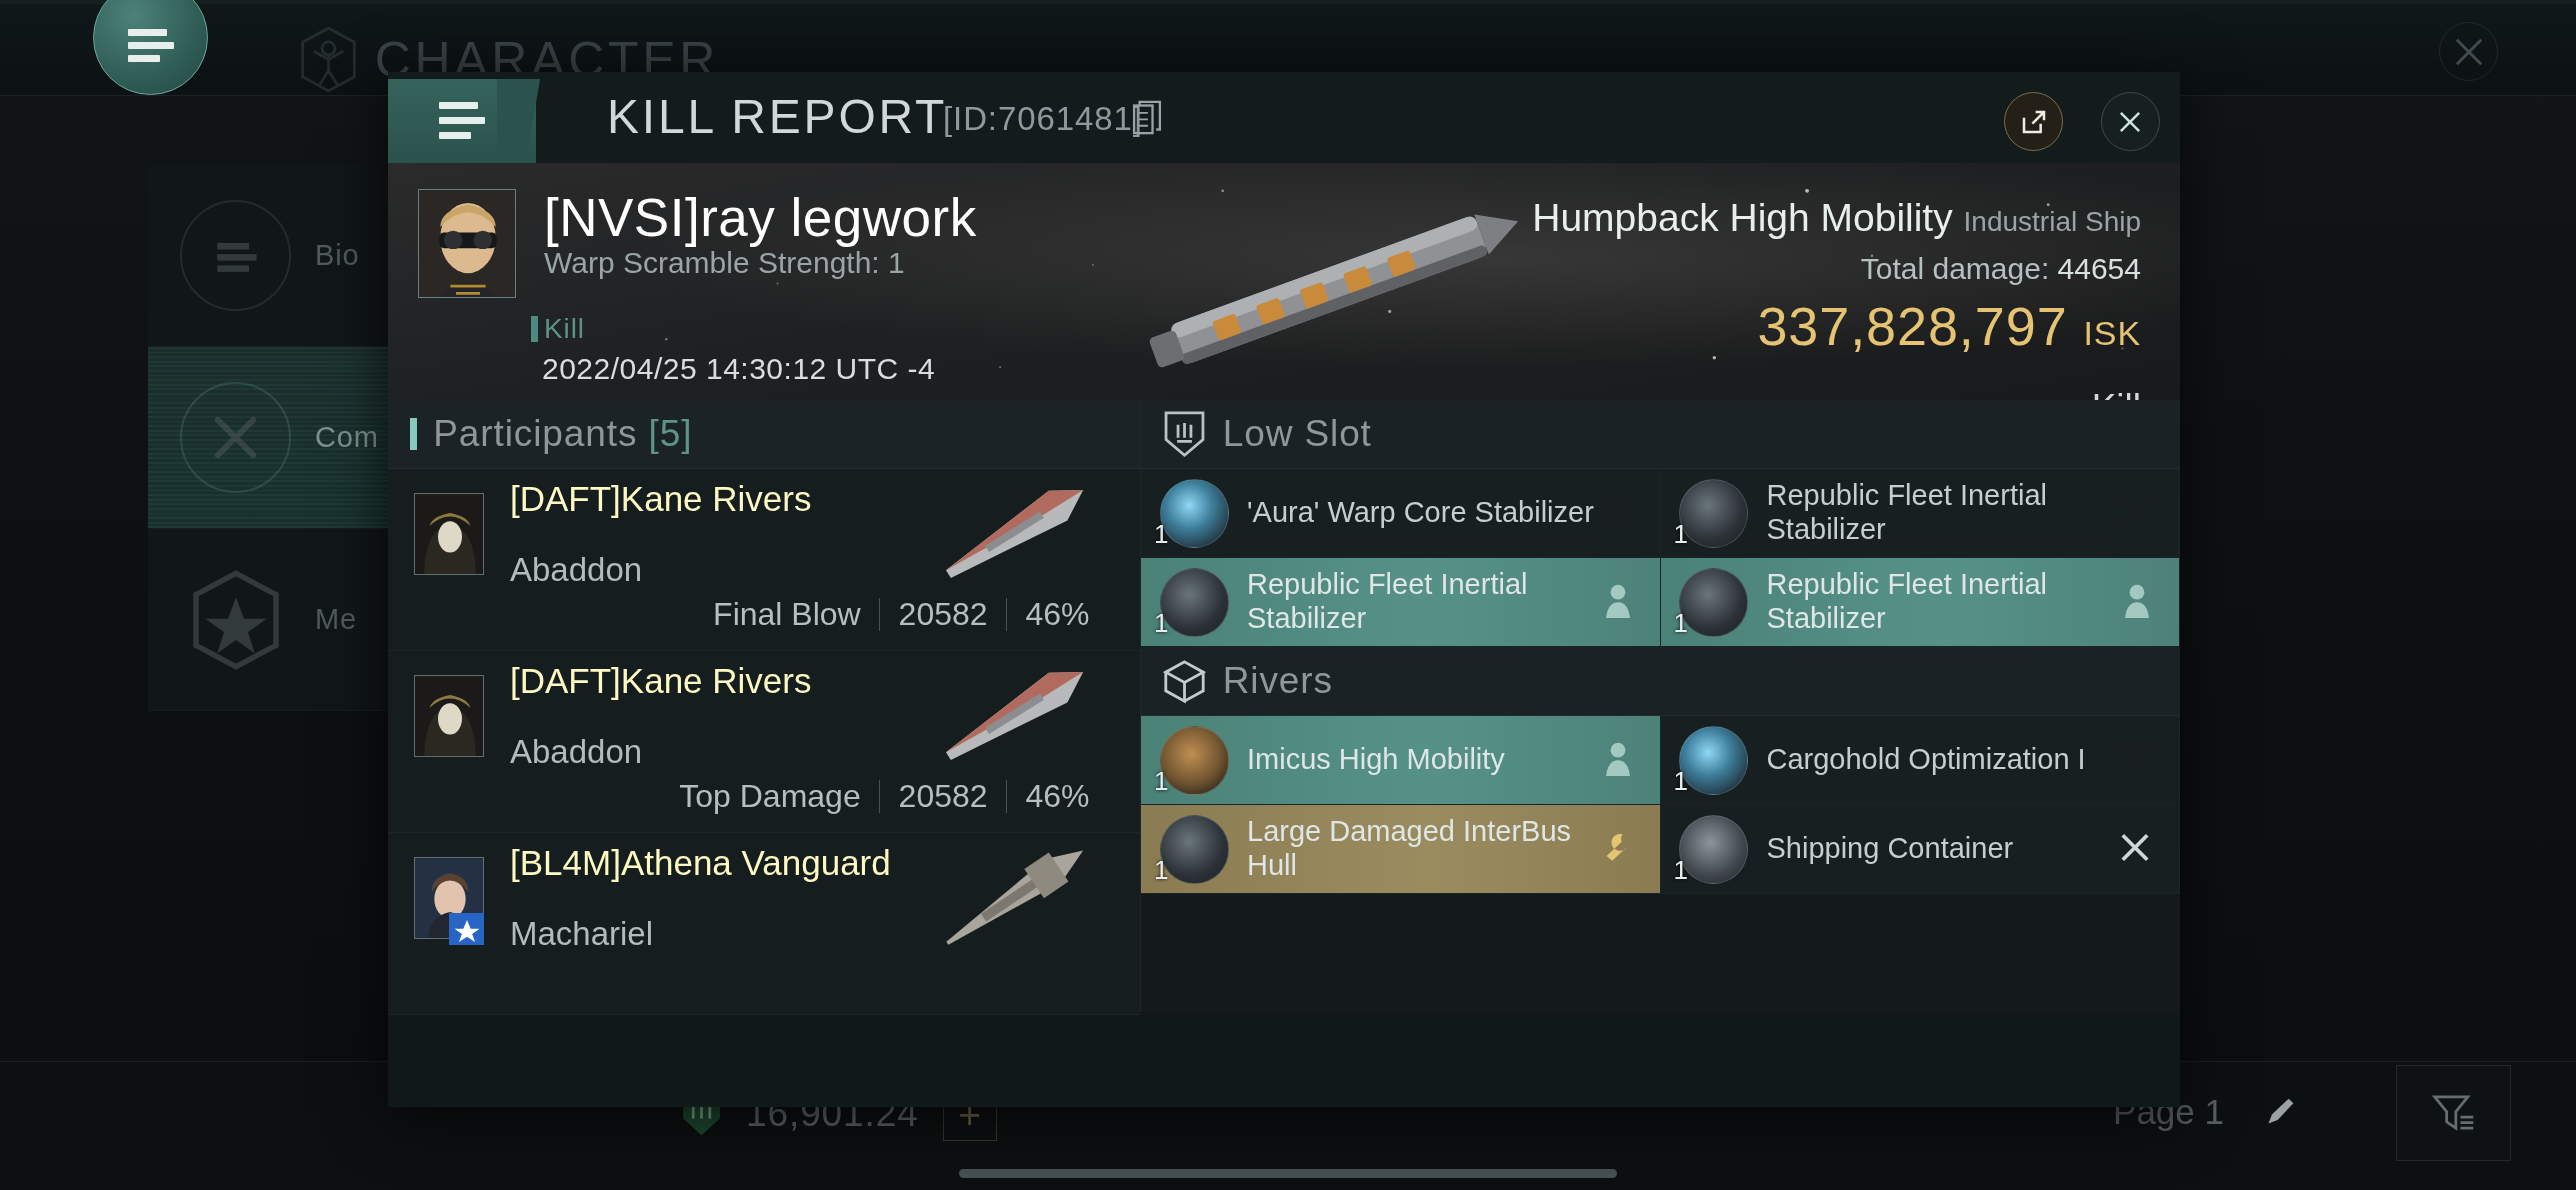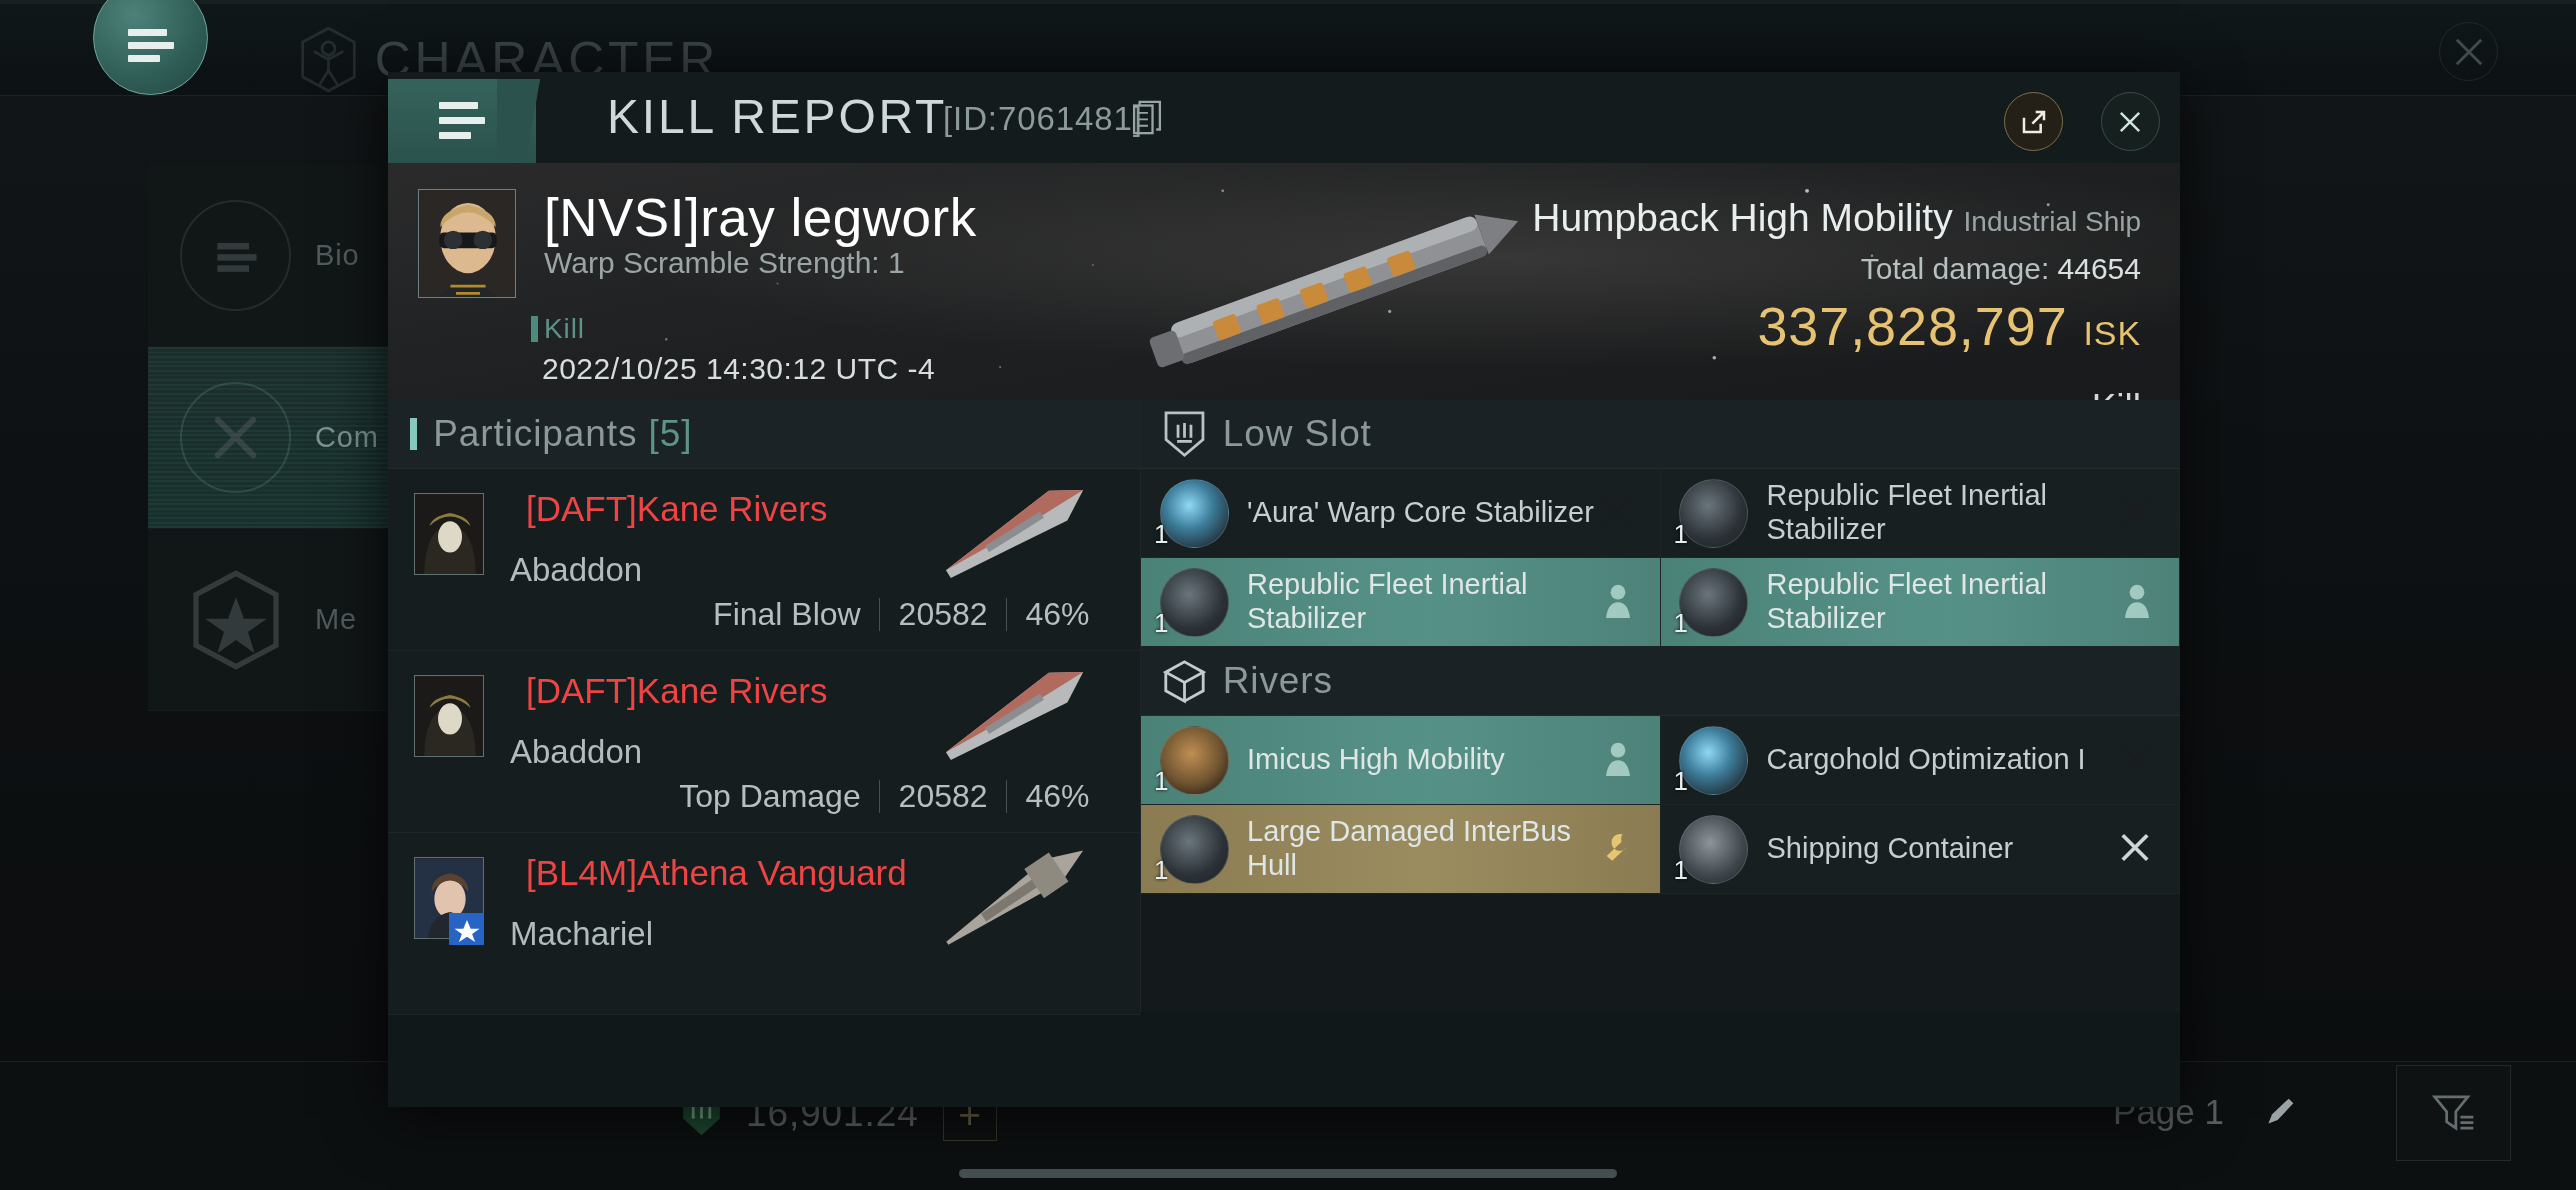--- a/index.html
+++ b/index.html
@@ -203,21 +203,21 @@
   }
   .p-av {
     position:absolute; left:26px; top:24px; width:70px; height:82px;
     border:1.9px solid #60706f; overflow:hidden;
     background:linear-gradient(170deg,#272521,#15161a);
   }
   .p-badge {
     position:absolute; left:61px; top:80px; width:35px;height:32px;
     background:#2864c4; display:flex;align-items:center;justify-content:center;
   }
-  .p-name { position:absolute; left:122px; top:20px; font-size:35px; color:#ef4444;margin-left:16px;}
+  .p-name { position:absolute; left:122px; top:10px; font-size:35px; color:#fef9c3;}
   .p-ship { position:absolute; left:122px; top:82px; font-size:33px; color:#b2bcbd;}
   .p-ship-img { position:absolute; right:37px; top:9.3px; width:176px; height:109px;}
   .p-stats {
     position:absolute; right:32px; bottom:16.7px; display:flex; align-items:center;
     font-size:32px; color:#b5bfc0; gap:0;margin-top:40px;
   }
   .p-stats span { padding:0 18.5px; }
   .p-stats .sep { width:0.9px;height:33px;background:#47514f; padding:0;}
 
   
@@ -411,21 +411,21 @@
           <circle cx="37" cy="54" r="10" fill="#2d3033"></circle>
             <circle cx="69" cy="54" r="10" fill="#2d3033"></circle>
           <path d="M20 118 Q53 80 86 118 Z" fill="#232529"></path>
           <path d="M34 104 H72 M40 112 H66" stroke="#b48b2c" stroke-width="3"></path>
         </svg>
       </div>
 
       <div class="victim-name">[NVSI]ray legwork</div>
       <div class="victim-sub">Warp Scramble Strength: 1</div>
       <div class="kill-tag">Kill</div>
-      <div class="victim-date">2022/10/25 14:30:12 UTC -4</div>
+      <div class="victim-date">2022/04/25 14:30:12 UTC -4</div>
       <div class="victim-loc">I-SMEB &lt; YX-LYK &lt; Delve</div>
 
       <svg class="ship-img" viewBox="0 0 470 170">
         <g transform="rotate(-20 235 85)">
           <rect x="60" y="62" width="350" height="46" rx="10" fill="#8f9194"></rect>
           <rect x="60" y="62" width="350" height="16" rx="8" fill="#aeb1b4"></rect>
           <rect x="60" y="96" width="350" height="12" rx="6" fill="#5f6164"></rect>
           <g fill="#c98a3c">
             <rect x="105" y="74" width="26" height="22" rx="3"></rect>
             <rect x="155" y="74" width="26" height="22" rx="3"></rect>

